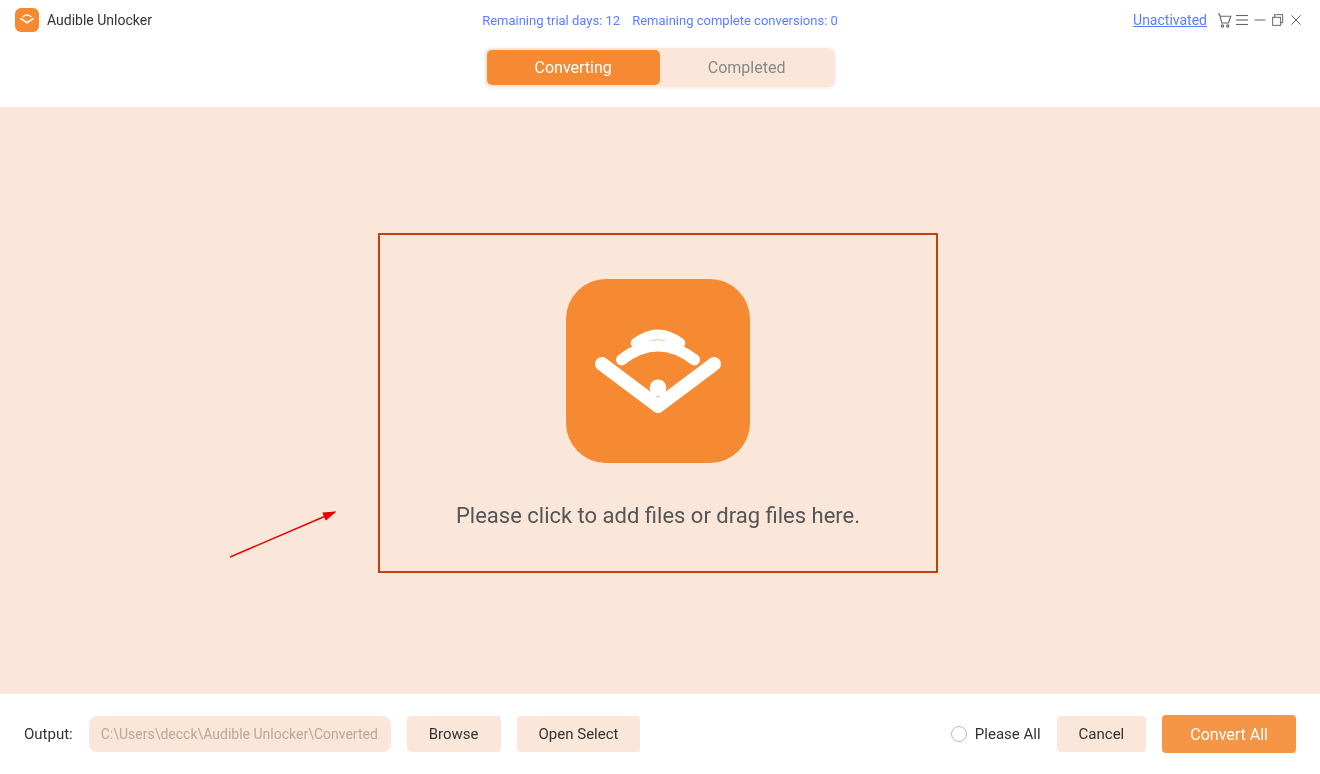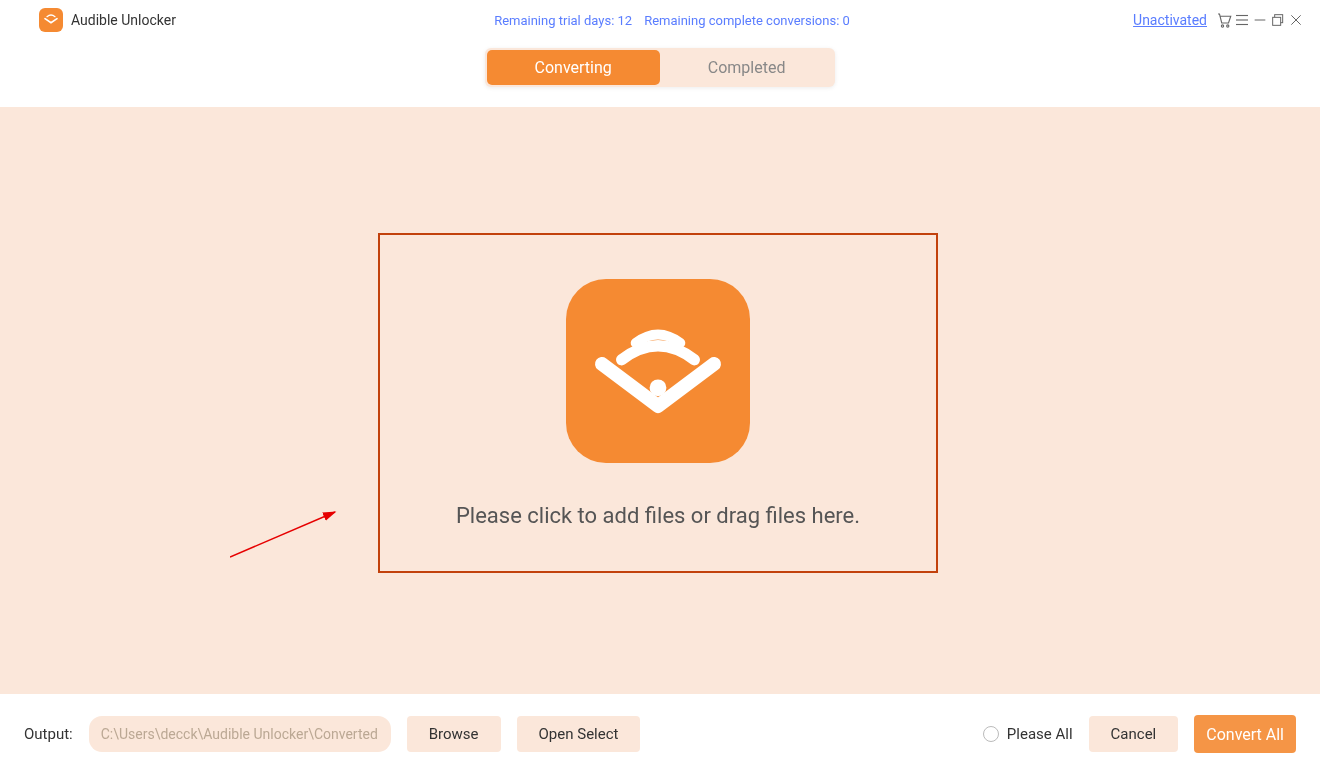--- a/index.html
+++ b/index.html
@@ -1,41 +1,41 @@
 <!DOCTYPE html>
 <html><head>
 <meta charset="utf-8">
 <style>
   * { margin: 0; padding: 0; box-sizing: border-box; font-family: -apple-system, BlinkMacSystemFont, "Segoe UI", Roboto, Arial, sans-serif; }
   body { width: 1320px; height: 774px; background: #fff; overflow: hidden; position: relative; }
-  .titlebar { height: 40px; display: flex; align-items: center; padding: 10px 15px; position: relative; margin-left: 24px; }
+  .titlebar { height: 40px; display: flex; align-items: center; padding: 10px 15px; position: relative; }
   .appicon { width: 24px; height: 24px; border-radius: 6px; background: #f58a32; display:flex; align-items:center; justify-content:center; margin-right:8px;}
   .apptitle { font-size: 14px; color: #333; }
   .trial-info { position: absolute; left: 50%; transform: translateX(-50%); display: flex; gap: 12px; font-size: 13px; align-items: center; }
   .trial-info span { color: #5a7dff; }
   .right-controls { margin-left: auto; display: flex; align-items: center; gap: 0; }
   .unactivated { color: #5a7dff; font-size: 14px; text-decoration: underline; cursor:pointer; margin-right:8px;}
   .ctrl-icon { width: 18px; height: 18px; display:flex; align-items:center; justify-content:center; color:#666; cursor:pointer; }
   .tabs-wrap { display:flex; justify-content:center; padding: 8px 0 20px; }
   .tabs { display:flex; background:#fbe7da; border-radius:6px; padding:2px; box-shadow: 0 1px 4px rgba(0,0,0,0.08);}
   .tab { padding: 8px 48px; font-size: 16px; color:#888; border-radius:5px; cursor:pointer; }
   .tab.active { background:#f58a32; color:#fff; }
   .main-area { background:#fbe7da; width:100%; height:612px; position:relative; }
   .dropzone { position:absolute; left:378px; top:126px; width:560px; height:340px; border:2px solid #c2410c; display:flex; flex-direction:column; align-items:center; justify-content:center; gap:40px; cursor:pointer;}
   .bigicon { width:184px; height:184px; border-radius:40px; background:#f58a32; display:flex; align-items:center; justify-content:center; }
   .dropzone-text { font-size:22px; color:#555; }
   .arrow-annot { position:absolute; left:230px; top:400px; }
   .footer { position:absolute; bottom:0; left:0; right:0; height:80px; background:#fff; display:flex; align-items:center; padding:0 24px; gap:16px; }
   .out-label { font-size:15px; color:#333; }
-  .out-path { flex:0 0 302px; height:36px; background:#fbe7da; border-radius:13px; display:flex; align-items:center; padding:0 12px; font-size:14px; color:#bba894; }
+  .out-path { flex:0 0 302px; height:36px; background:#fbe7da; border-radius:8px; display:flex; align-items:center; padding:0 12px; font-size:14px; color:#bba894; }
   .btn-soft { height:36px; padding:0 22px; background:#fbe7da; border:none; border-radius:4px; font-size:15px; color:#333; cursor:pointer; }
   .spacer { flex:1; }
   .select-all { display:flex; align-items:center; gap:8px; font-size:15px; color:#333; cursor:pointer;}
   .radio { width:16px; height:16px; border:1.5px solid #bbb; border-radius:50%; }
-  .btn-primary { height:38px; padding:0 12px; background:#f58a32; border:none; border-radius:4px; font-size:16px; color:#fff; cursor:pointer; opacity:0.9;}
+  .btn-primary { height:38px; padding:0 28px; background:#f58a32; border:none; border-radius:4px; font-size:16px; color:#fff; cursor:pointer; opacity:0.9;}
 </style>
 </head>
 <body>
 
 <div class="titlebar">
   <div class="appicon">
     <svg width="16" height="16" viewBox="0 0 24 24">
         <path d="M3 10 L12 16 L21 10" stroke="#fff" stroke-width="2.5" fill="none" stroke-linecap="round"></path>
         <path d="M6 7 Q12 2 18 7" stroke="#fff" stroke-width="2" fill="none" stroke-linecap="round"></path>
       </svg>

